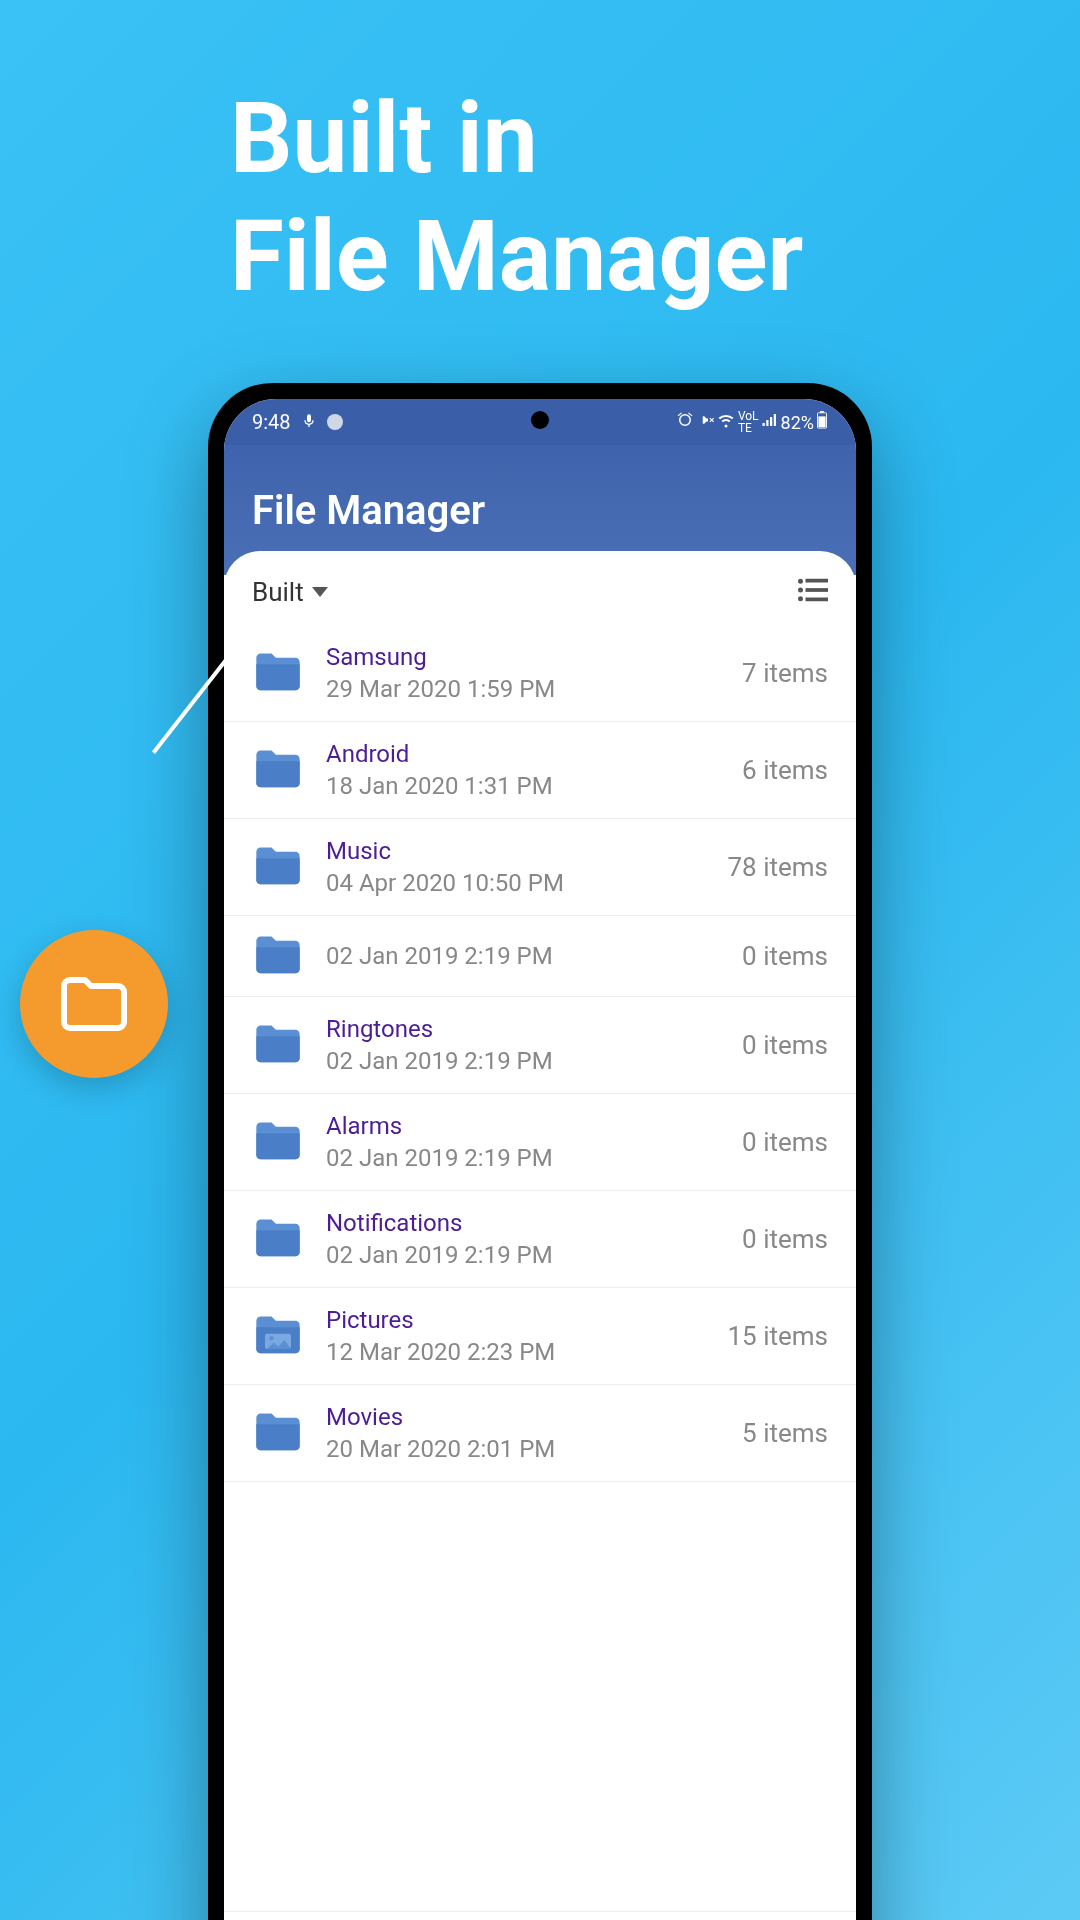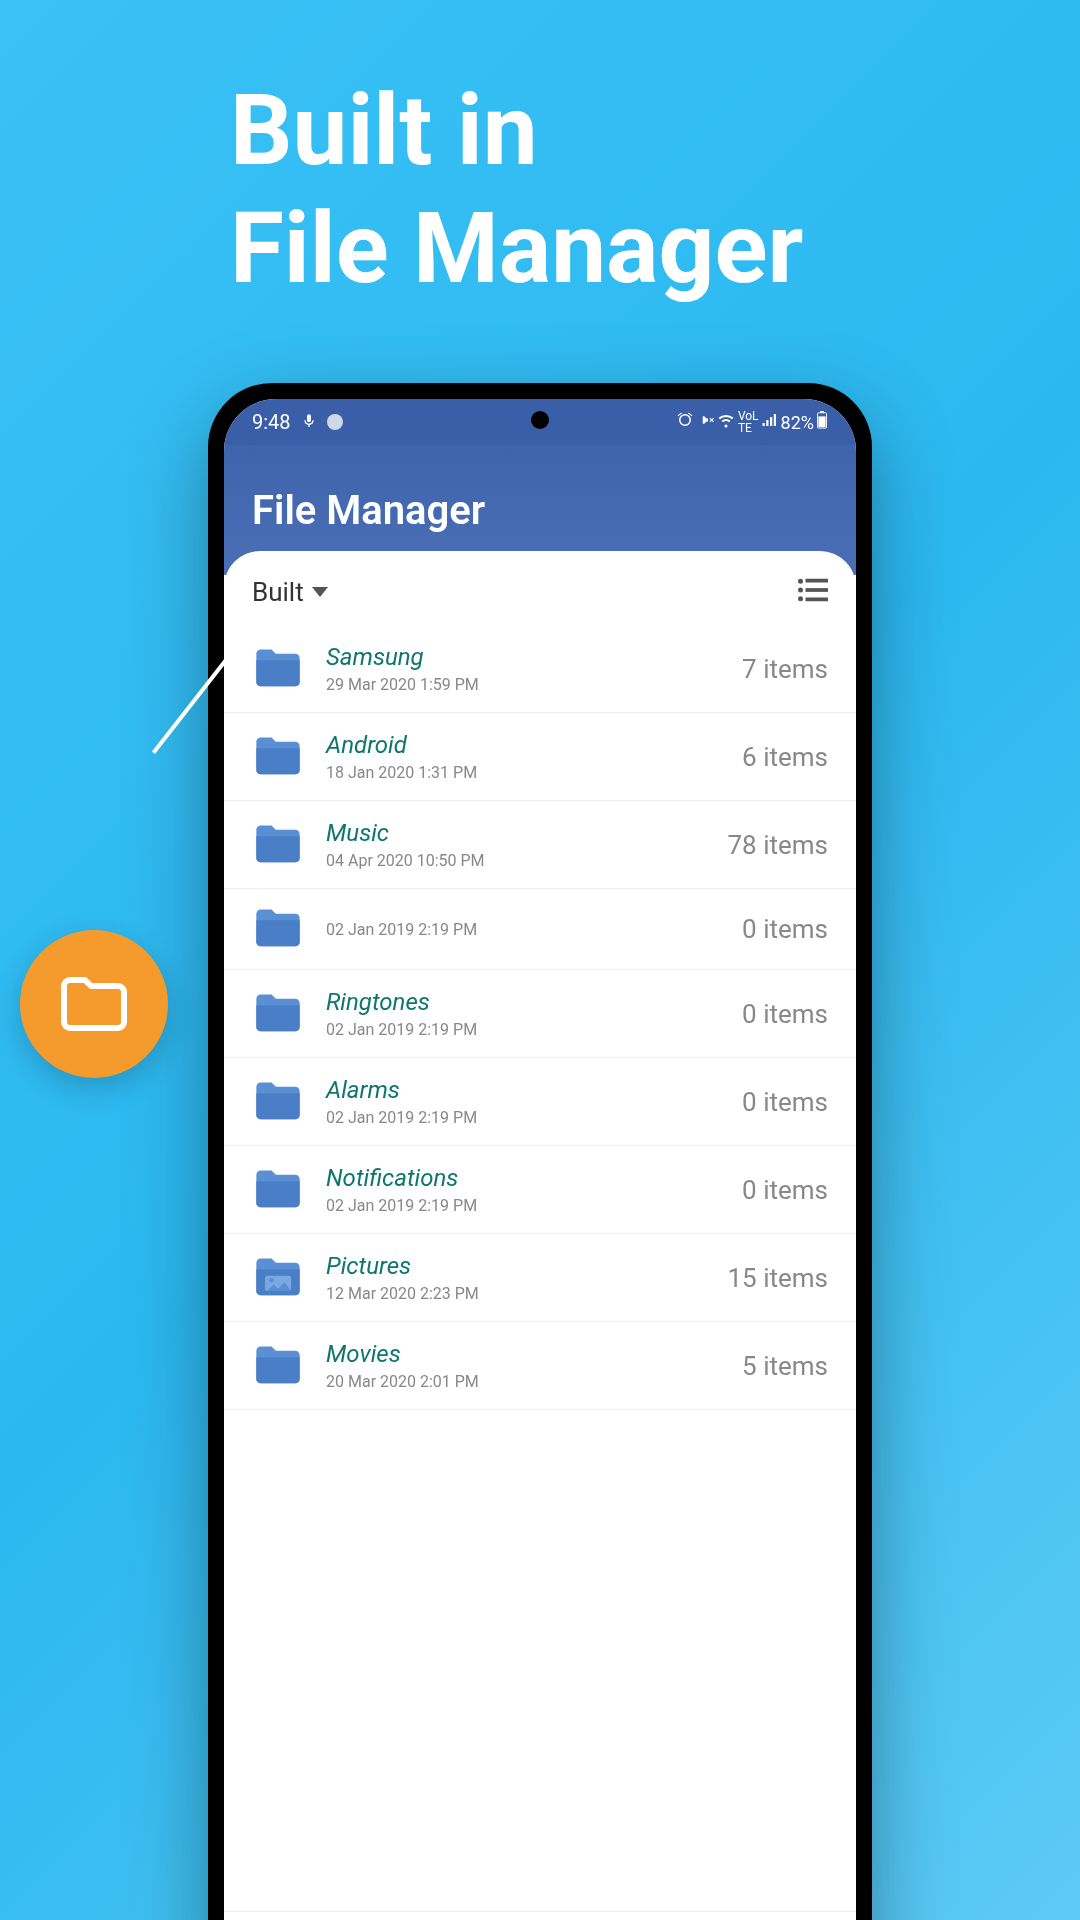--- a/index.html
+++ b/index.html
@@ -6,21 +6,21 @@
   body {
     width: 1080px;
     height: 1920px;
     background: linear-gradient(135deg, #3ac1f5 0%, #2bb8f0 50%, #5ccaf5 100%);
     font-family: -apple-system, BlinkMacSystemFont, "Segoe UI", Roboto, sans-serif;
     position: relative;
     overflow: hidden;
   }
   .hero-title {
     position: absolute;
-    top: 72px;
+    top: 80px;
     left: 230px;
     font-size: 98px;
     font-weight: 700;
     color: #fff;
     line-height: 1.2;
   }
   .phone-frame {
     position: absolute;
     top: 383px;
     left: 208px;
@@ -116,22 +116,22 @@
     width: 52px;
     height: 44px;
     flex-shrink: 0;
   }
   .folder-info {
     flex: 1;
     display: flex;
     flex-direction: column;
     gap: 4px;
   }
-  .folder-name { font-size: 24px; color: #0f766e; font-style: italic; }
-  .folder-date { font-size: 16px; color: #888; }
+  .folder-name { font-size: 24px; color: #4c1d95; }
+  .folder-date { font-size: 24px; color: #888; }
   .folder-count { font-size: 26px; color: #888; }
   .bottom-nav {
     position: absolute;
     bottom: 70px;
     left: 0; right: 0;
     height: 90px;
     background: #fff;
     display: flex;
     border-top: 1px solid #eee;
   }

